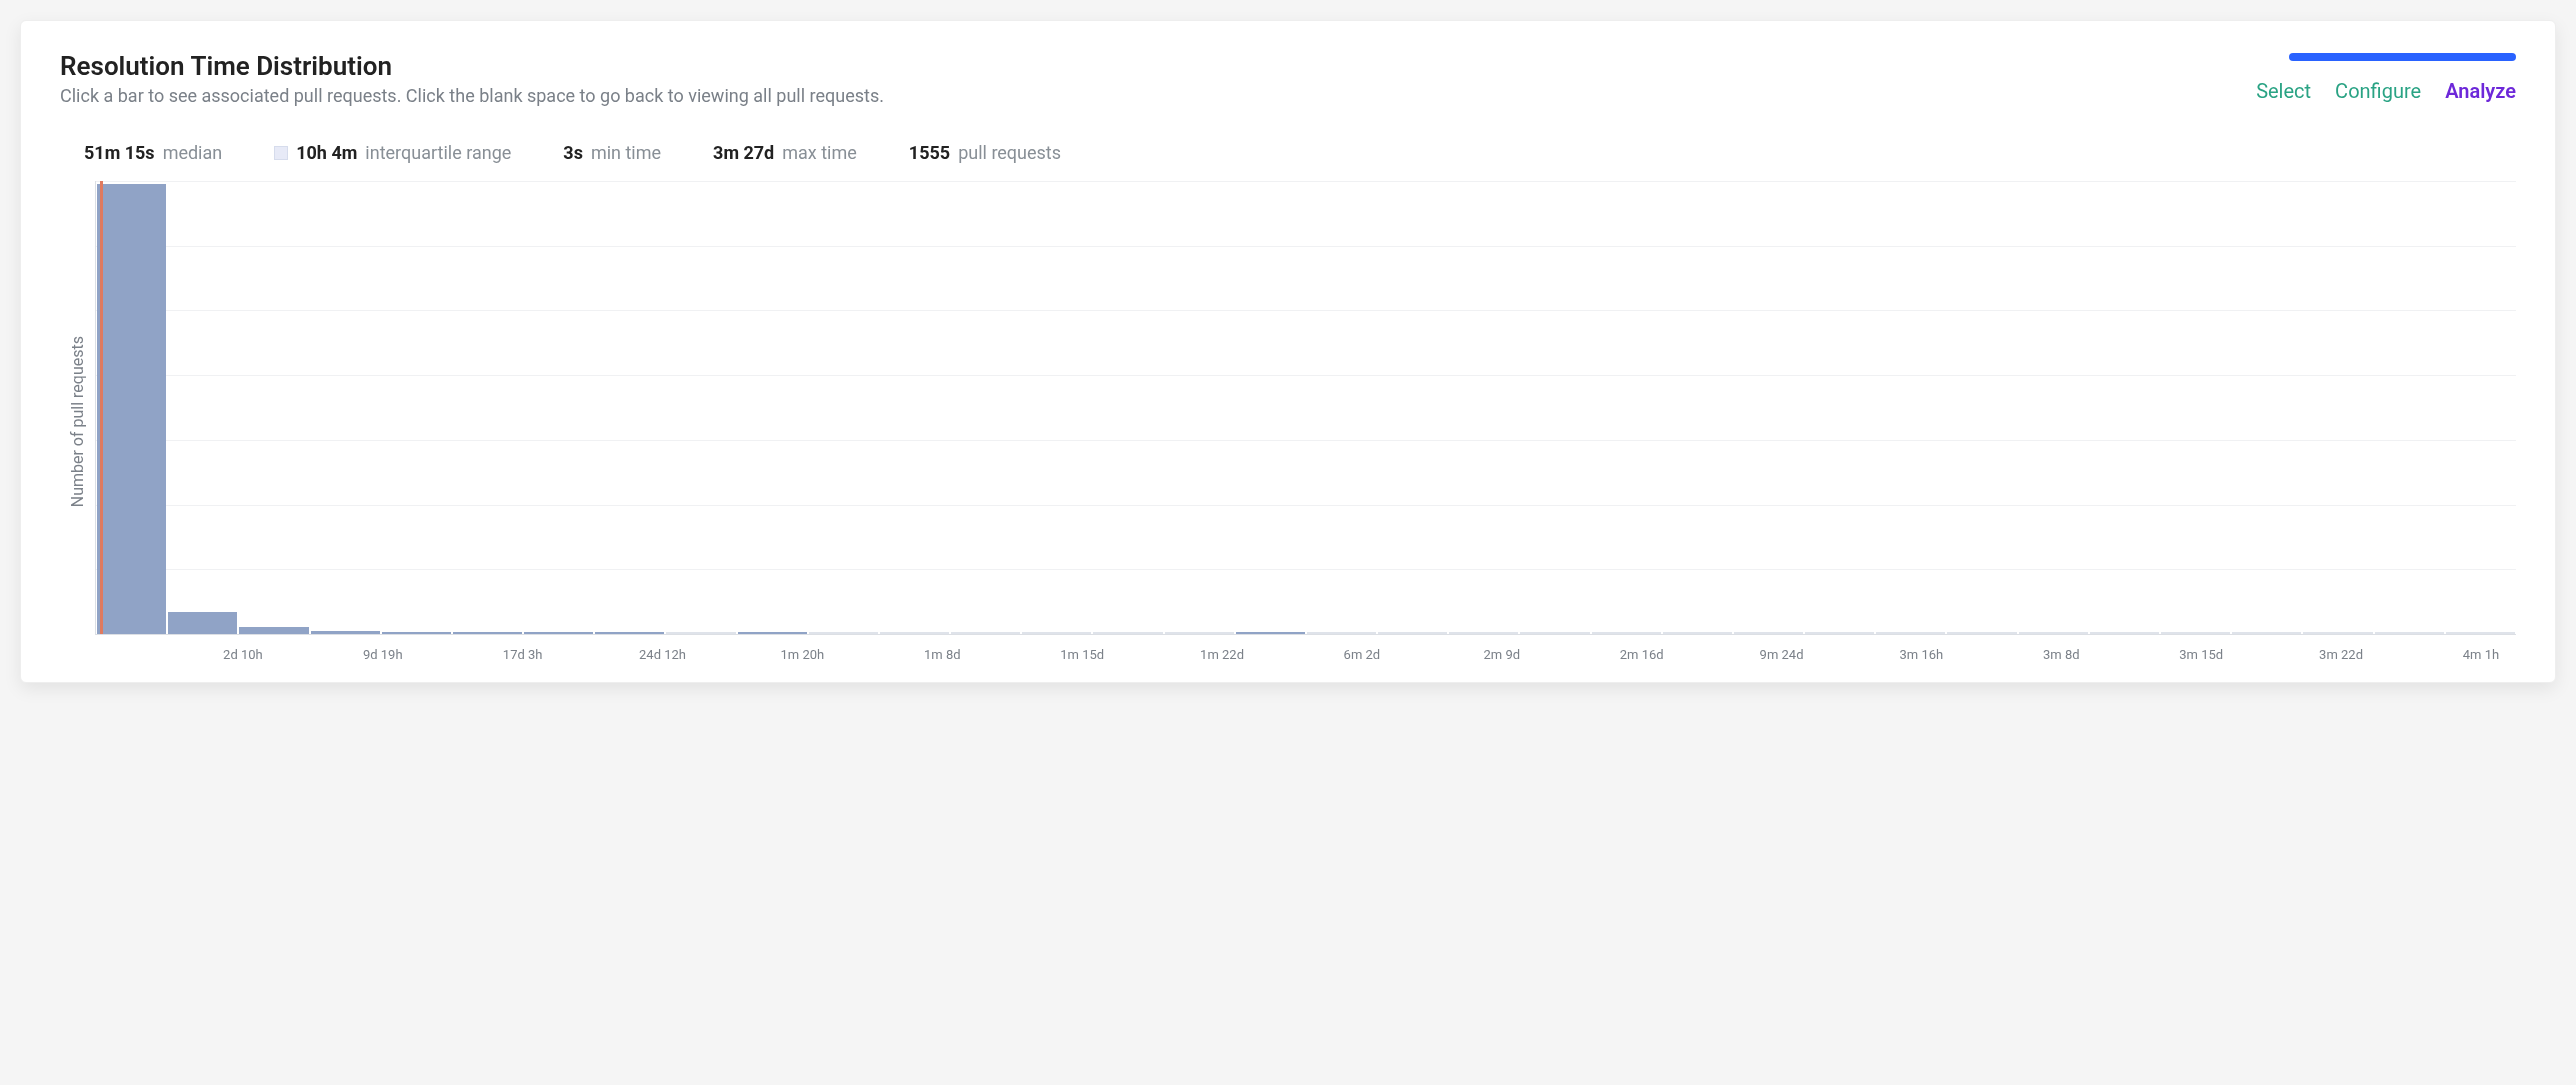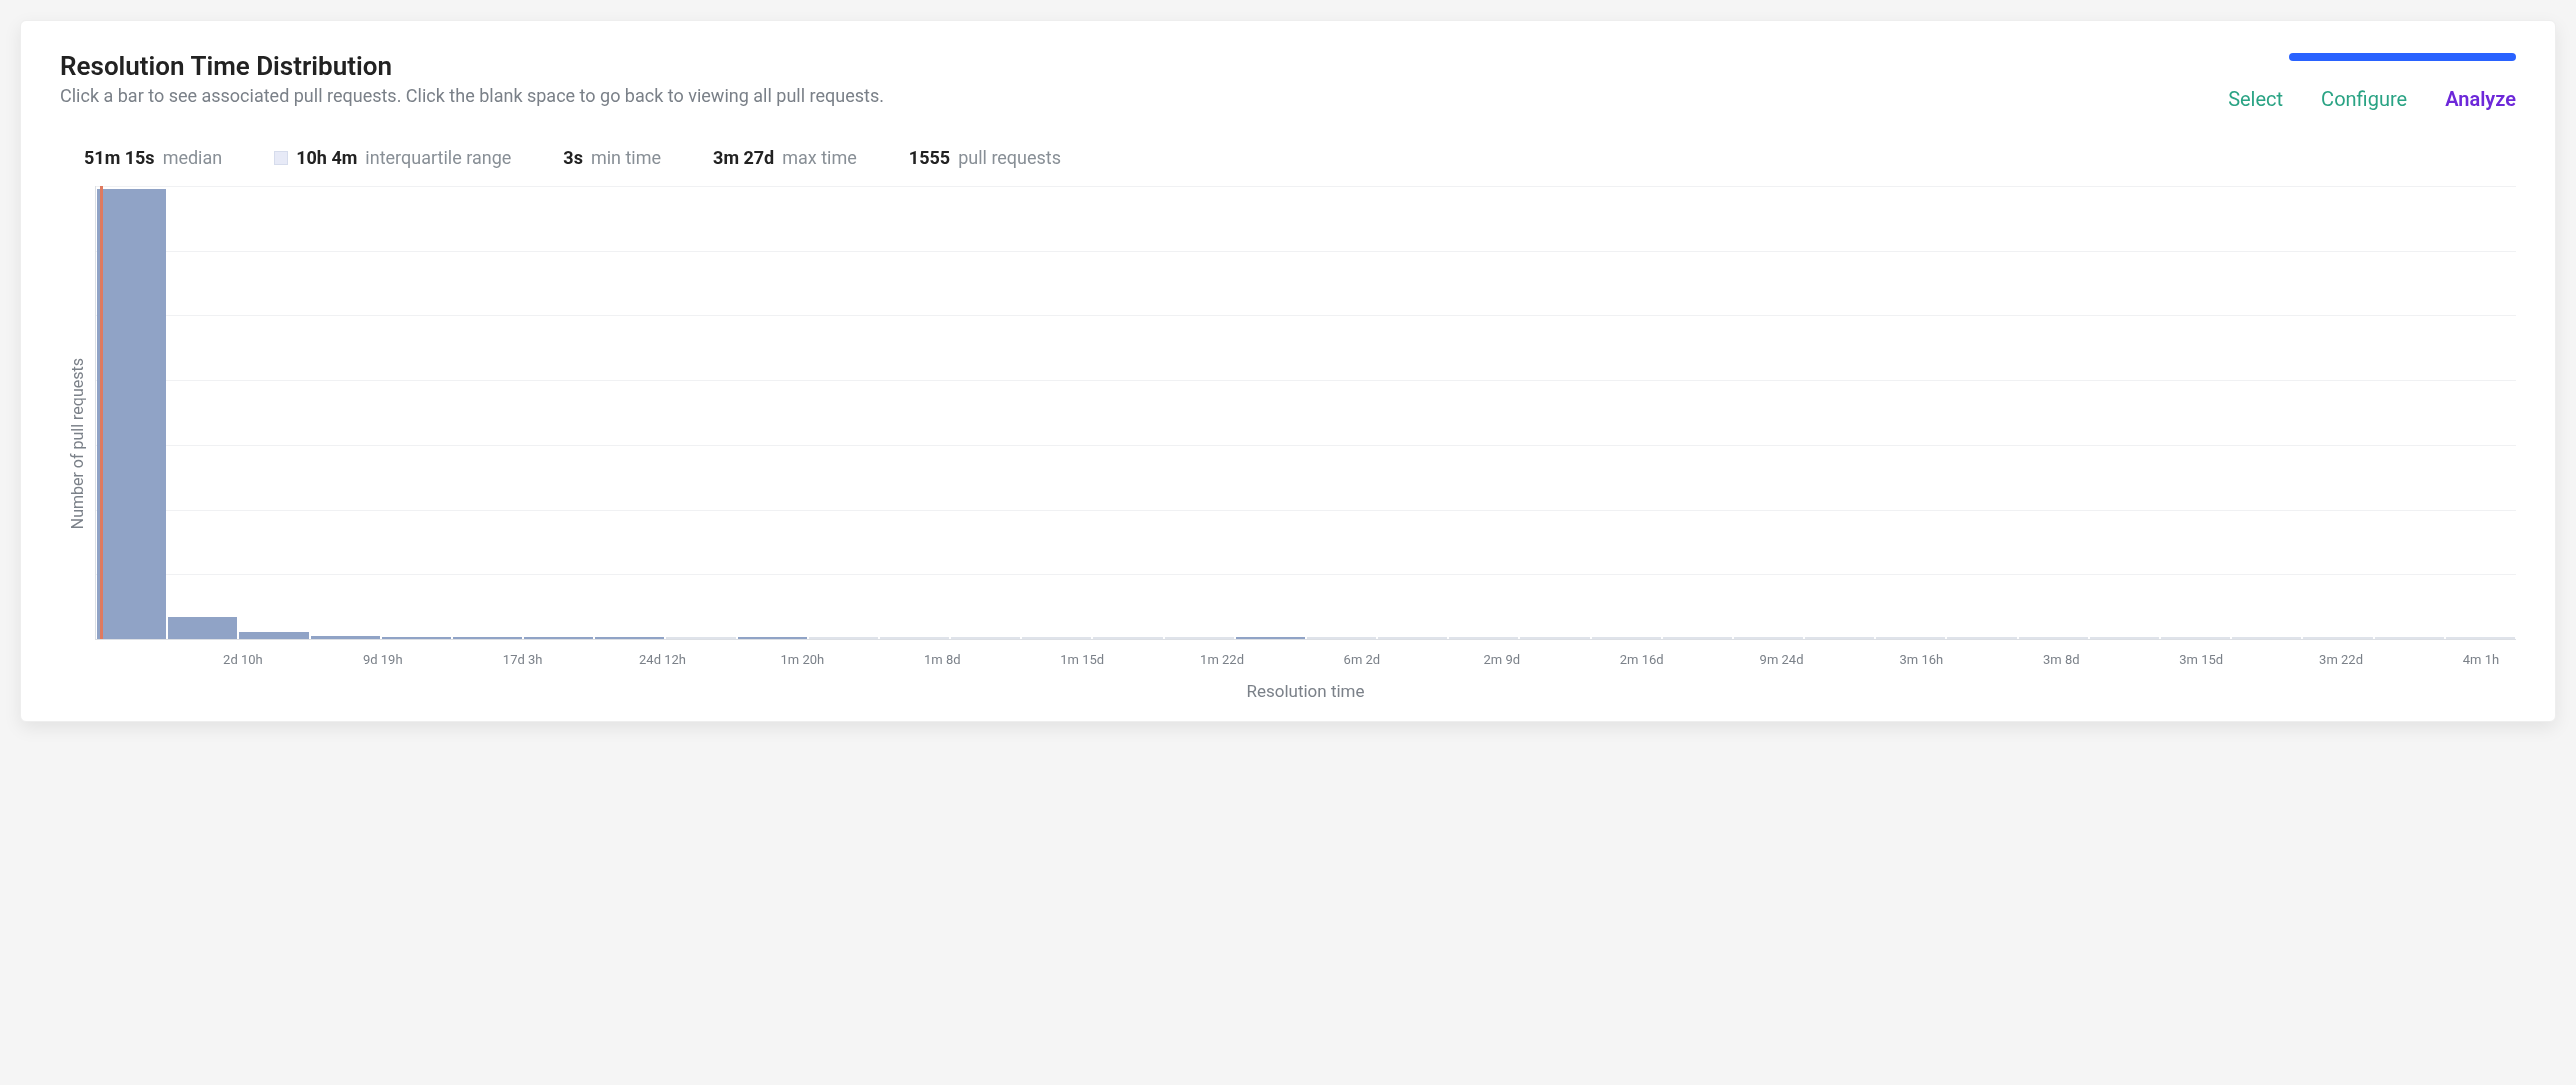--- a/index.html
+++ b/index.html
@@ -44,22 +44,21 @@
   }
   .progress-bar {
     width: 227px;
     height: 8px;
     background: #2962ff;
     border-radius: 4px;
     margin-bottom: 18px;
   }
   .tabs {
     display: flex;
-    gap: 38px;
-    margin-top: 8px;
+    gap: 24px;
   }
   .tab {
     font-size: 20px;
     cursor: pointer;
   }
   .tab-inactive { color: #2aa384; }
   .tab-active { color: #6d28d9; font-weight: 600; }
   .stats-row {
     display: flex;
     gap: 52px;
@@ -369,18 +368,17 @@
           <div class="tick">3m 16h</div>
           <div class="tick"></div>
           <div class="tick">3m 8d</div>
           <div class="tick"></div>
           <div class="tick">3m 15d</div>
           <div class="tick"></div>
           <div class="tick">3m 22d</div>
           <div class="tick"></div>
           <div class="tick">4m 1h</div>
         </div>
-      <div class="x-axis-label">Resolution time</div>
     </div>
   </div>
 
 </div>
 
 
 </body></html>

